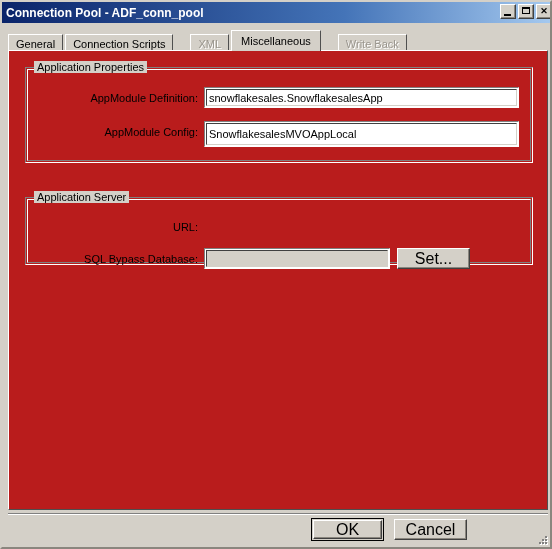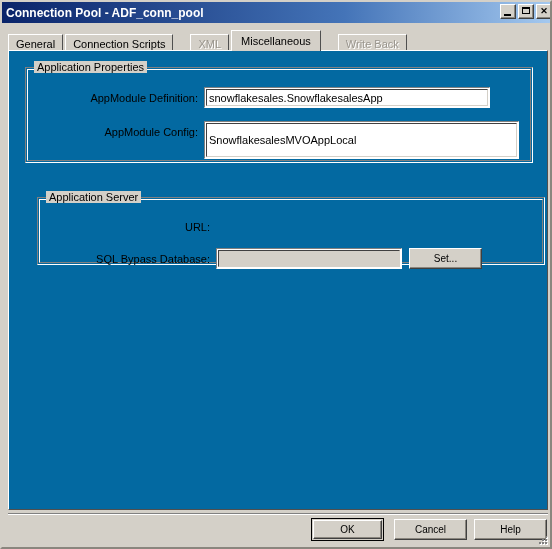--- a/index.html
+++ b/index.html
@@ -141,21 +141,21 @@
   }
 
   
   #panel {
     position: absolute;
     left: 6px;
     top: 48px;
     width: 540px;
     height: 460px;
     box-sizing: border-box;
-    background: #0369a1;
+    background: #b91c1c;
     border: 1px solid #ffffff;
     border-right-color: #4f4f4f;
     border-bottom-color: #4f4f4f;
   }
 
   
   .groupbox {
     position: absolute;
     box-sizing: border-box;
     border: 1px solid #808080;
@@ -226,21 +226,21 @@
 
   
   .btn {
     position: absolute;
     box-sizing: border-box;
     background: #d4d0c8;
     border: 1px solid #ffffff;
     border-right-color: #404040;
     border-bottom-color: #404040;
     font-family: "Liberation Sans", sans-serif;
-    font-size: 10px;
+    font-size: 16px;
     color: #000000;
     display: flex;
     align-items: center;
     justify-content: center;
     cursor: default;
     user-select: none;
   }
   .btn .btn-bevel {
     position: absolute;
     left: 0; top: 0; right: 0; bottom: 0;
@@ -320,31 +320,31 @@
     <div class="tab disabled">Write Back</div>
   </div>
 
   <div id="panel">
 
     <div class="groupbox" style="left:16px; top:16px; width:508px; height:96px;">
       <div class="inner-etch"></div>
       <div class="group-title">Application Properties</div>
 
       <div class="field-label" style="left:10px; top:23px; width:162px;">AppModule Definition:</div>
-      <div class="textfield" style="left:178px; top:19px; width:286px; height:21px;">
+      <div class="textfield" style="left:178px; top:19px; width:315px; height:21px;">
         <div class="tf-inner">snowflakesales.SnowflakesalesApp</div>
       </div>
 
       <div class="field-label" style="left:10px; top:57px; width:162px;">AppModule Config:</div>
-      <div class="textfield" style="left:178px; top:53px; width:315px; height:38px;">
+      <div class="textfield" style="left:178px; top:53px; width:315px; height:26px;">
         <div class="tf-inner">SnowflakesalesMVOAppLocal</div>
       </div>
     </div>
 
-    <div class="groupbox" style="left:28px; top:146px; width:508px; height:68px;">
+    <div class="groupbox" style="left:16px; top:146px; width:508px; height:68px;">
       <div class="inner-etch"></div>
       <div class="group-title">Application Server</div>
 
       <div class="field-label" style="left:10px; top:22px; width:162px;">URL:</div>
 
       <div class="field-label" style="left:10px; top:54px; width:162px;">SQL Bypass Database:</div>
       <div class="textfield disabled" style="left:178px; top:50px; width:186px; height:21px;">
         <div class="tf-inner"></div>
       </div>
 
@@ -358,24 +358,20 @@
 
   <div id="bottom-sep"></div>
 
   <div class="btn" style="left:392px; top:517px; width:73px; height:21px;">
     <span class="btn-bevel"></span>
     <span>Cancel</span>
   </div>
   <div class="btn default-btn" style="left:309px; top:516px; width:73px; height:23px;">
     <span class="btn-face"></span>
     <span>OK</span>
-  </div>
-  <div class="btn" style="left:472px; top:517px; width:73px; height:21px;">
-    <span class="btn-bevel"></span>
-    <span>Help</span>
   </div>
 
   <div id="grip">
     <i style="right:1px;  bottom:1px;  background:#ffffff;"></i>
     <i style="right:4px;  bottom:1px;  background:#ffffff;"></i>
     <i style="right:7px;  bottom:1px;  background:#ffffff;"></i>
     <i style="right:1px;  bottom:4px;  background:#ffffff;"></i>
     <i style="right:4px;  bottom:4px;  background:#ffffff;"></i>
     <i style="right:1px;  bottom:7px;  background:#ffffff;"></i>
     <i style="right:2px;  bottom:2px;  background:#808080;"></i>

